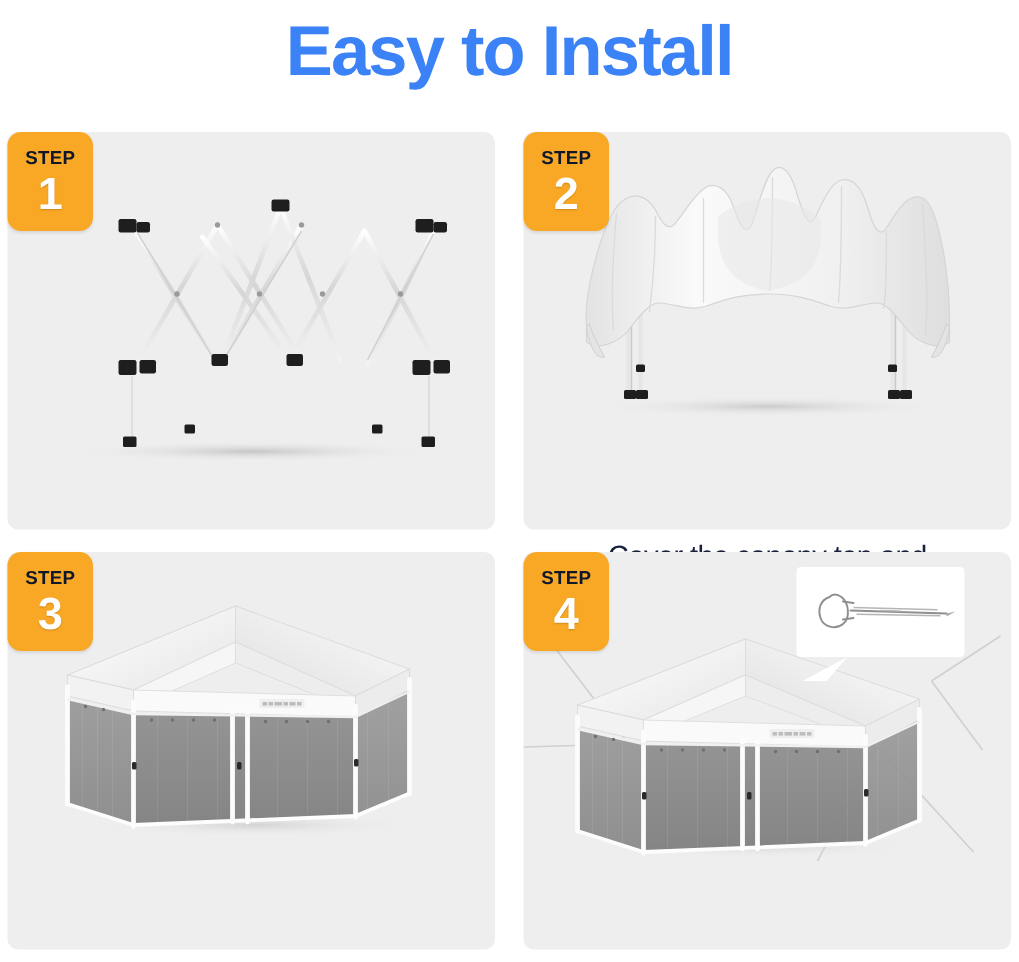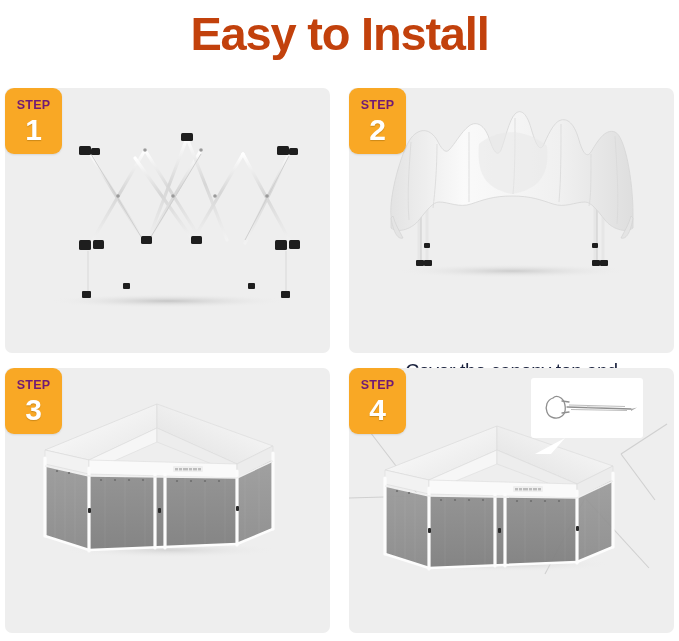--- a/index.html
+++ b/index.html
@@ -22,21 +22,21 @@
   
   #page-title {
     position: absolute;
     top: 4px;
     left: 0;
     width: 679px;
     text-align: center;
     font-size: 47px;
     font-weight: bold;
     letter-spacing: -1.2px;
-    color: #c2410c;
+    color: #3b82f6;
     font-family: "Liberation Sans", sans-serif;
     line-height: 60px;
     white-space: nowrap;
   }
 
   
   .card {
     position: absolute;
     background: #eeeeee;
     border-radius: 7px;
@@ -59,21 +59,21 @@
     text-align: center;
     z-index: 5;
     box-shadow: 0 1px 2px rgba(0,0,0,0.10);
   }
   .step-badge .step-word {
     display: block;
     font-size: 12.5px;
     font-weight: bold;
     letter-spacing: 0.2px;
     padding-top: 11px;
-    color: #701a75;
+    color: #0f172a;
     line-height: 13px;
   }
   .step-badge .step-num {
     display: block;
     font-size: 30px;
     font-weight: bold;
     color: #ffffff;
     line-height: 34px;
     margin-top: 1px;
     text-shadow: 0 1px 1px rgba(120,80,0,0.35);

